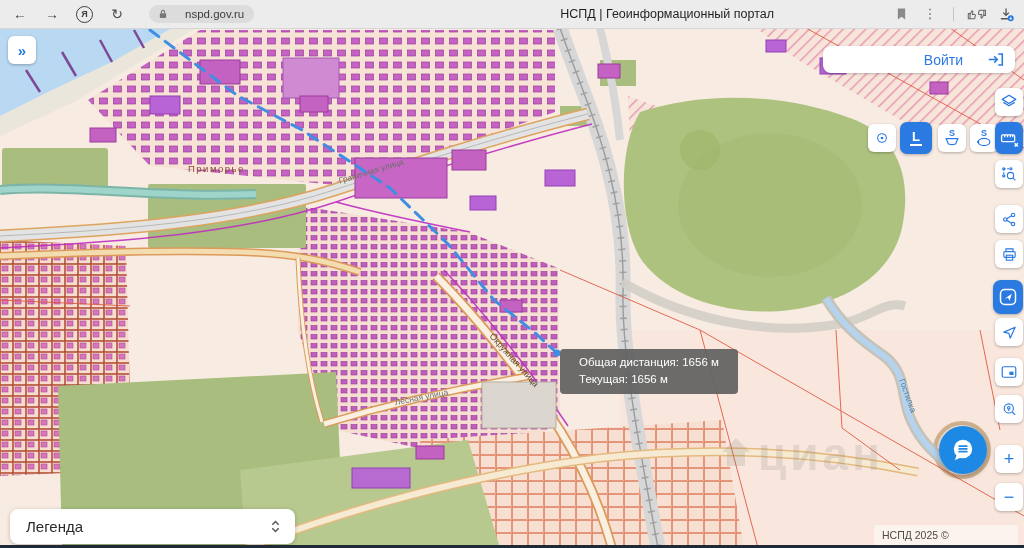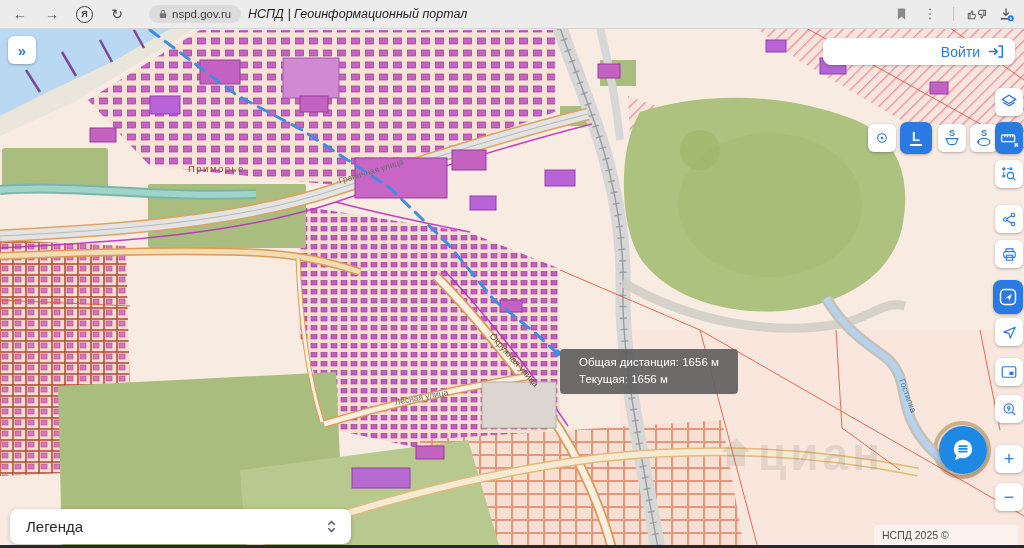--- a/index.html
+++ b/index.html
@@ -6,51 +6,51 @@
   body{width:1024px;height:548px;position:relative;overflow:hidden;
        font-family:"Liberation Sans",sans-serif;background:#f8ebe2;}
 
   
   .chrome{position:absolute;top:0;left:0;right:0;height:28px;background:#ececec;
           border-bottom:1px solid #d6d6d6;display:flex;align-items:center;z-index:40;}
   .chrome .nav-ic{color:#4a4a4a;font-size:14px;width:20px;text-align:center;line-height:28px;}
   .chrome .ya-badge{width:15px;height:15px;border:1.6px solid #3e3e3e;border-radius:50%;
           font-size:9px;font-weight:bold;color:#3e3e3e;display:flex;align-items:center;
           justify-content:center;margin:0 2px;}
-  .url-pill{display:flex;align-items:center;gap:5px;background:#dcdcdc;border-radius:9px;
+  .url-pill{display:flex;align-items:center;gap:18px;background:#dcdcdc;border-radius:9px;
           height:18px;padding:0 10px;margin-left:10px;font-size:11.5px;color:#3d3d3d;}
-  .chrome-title{position:absolute;left:248px;right:250px;text-align:left;font-size:12.5px;
-          color:#1f1f1f;line-height:28px;pointer-events:none;white-space:nowrap;font-style:italic;}
+  .chrome-title{position:absolute;left:262px;right:250px;text-align:right;font-size:12.5px;
+          color:#1f1f1f;line-height:28px;pointer-events:none;white-space:nowrap;}
   .chrome-right{margin-left:auto;display:flex;align-items:center;gap:13px;padding-right:10px;}
   .chrome-left{display:flex;align-items:center;gap:12px;padding-left:10px;}
   .vdiv{width:1px;height:14px;background:#c5c5c5;}
 
   
   .map{position:absolute;top:28px;left:0;width:1024px;height:520px;}
   .map svg.base{position:absolute;top:0;left:0;}
 
   
   .mbtn{position:absolute;width:28px;height:28px;background:#fff;border-radius:6px;
         box-shadow:0 1px 3px rgba(0,0,0,.28);display:flex;flex-direction:column;
         align-items:center;justify-content:center;color:#2a7ae2;z-index:10;box-sizing:border-box;}
   .mbtn.active{background:#2a7ae2;color:#fff;}
   .mbtn .s-label{font-size:9px;font-weight:bold;line-height:8px;}
   .l-label{font-size:13px;font-weight:bold;border-bottom:2px solid currentColor;padding:0 2px;line-height:14px;}
 
   .expand-btn{left:8px;top:8px;font-size:15px;font-weight:bold;}
-  .login-panel{position:absolute;left:823px;top:10px;width:192px;height:27px;background:#fff;
+  .login-panel{position:absolute;left:823px;top:18px;width:192px;height:27px;background:#fff;
         border-radius:8px;box-shadow:0 1px 3px rgba(0,0,0,.22);display:flex;align-items:center;
-        justify-content:flex-end;gap:7px;padding-right:10px;box-sizing:border-box;z-index:10;}
+        justify-content:flex-end;gap:24px;padding-right:10px;box-sizing:border-box;z-index:10;}
   .login-panel span{color:#2a7ae2;font-size:14px;}
 
   .fab{position:absolute;left:939px;top:398px;width:48px;height:48px;border-radius:50%;
        background:#1e88e5;display:flex;align-items:center;justify-content:center;
        box-shadow:0 2px 6px rgba(0,0,0,.3);z-index:11;}
 
-  .legend-bar{position:absolute;left:10px;top:481px;width:341px;height:35px;background:#fff;
+  .legend-bar{position:absolute;left:10px;top:481px;width:285px;height:35px;background:#fff;
        border-radius:8px;box-shadow:0 1px 4px rgba(0,0,0,.22);display:flex;align-items:center;
        justify-content:space-between;padding:0 14px 0 16px;box-sizing:border-box;z-index:10;}
   .legend-bar span{font-size:15px;color:#2b2b2b;}
 
   .tooltip{position:absolute;left:560px;top:321px;background:rgba(97,97,97,.93);color:#fff;
        font-size:11.5px;line-height:1.5;padding:5px 19px;border-radius:4px;white-space:nowrap;z-index:12;}
 
   .attr-back{position:absolute;left:874px;top:497px;width:144px;height:21px;
        background:rgba(255,255,255,.5);border-radius:2px;z-index:9;}
   .attribution{position:absolute;left:882px;top:501px;font-size:10.5px;color:#4a4a4a;z-index:10;}

